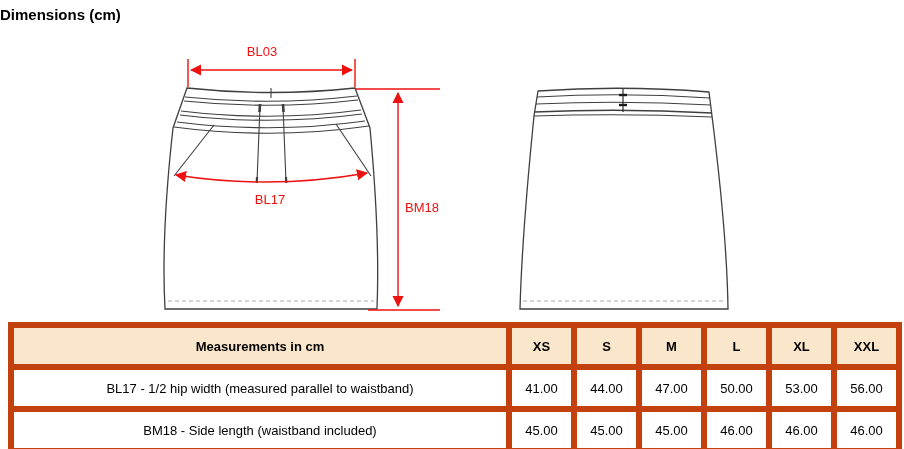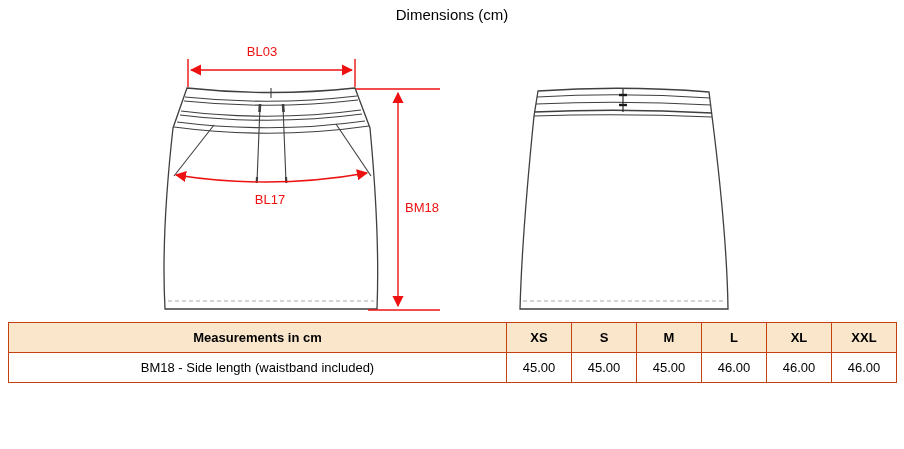--- a/index.html
+++ b/index.html
@@ -5,31 +5,31 @@
   * { margin: 0; padding: 0; box-sizing: border-box; }
   html, body {
     width: 904px; height: 449px;
     background: #ffffff;
     font-family: "Liberation Sans", sans-serif;
     overflow: hidden;
   }
   .page { position: relative; width: 904px; height: 449px; }
   .title {
     position: absolute; top: 6px; left: 0; width: 100%;
-    text-align: center; font-size: 15px; font-weight: normal; color: #000;
+    font-size: 15px; font-weight: bold; color: #000;
   }
   svg.sketch { position: absolute; top: 0; left: 0; }
   .sizetable {
     position: absolute; top: 322px; left: 8px; width: 888px;
     border-collapse: collapse; table-layout: fixed;
     font-size: 13px; color: #000;
   }
   .sizetable td, .sizetable th {
-    border: 1px solid #c2410c;
-    height: 30px; text-align: center; vertical-align: middle;
+    border: 6px solid #c2410c;
+    height: 42px; text-align: center; vertical-align: middle;
     padding: 0 4px; background: #ffffff;
   }
   .sizetable th { background: #fae6ca; font-weight: bold; }
   .col-label { width: 498px; }
   .col-size  { width: 65px; }
 </style>
 </head>
 <body>
 
 <div class="page">
@@ -129,20 +129,29 @@
       <tr>
         <th>Measurements in cm</th>
         <th>XS</th>
         <th>S</th>
         <th>M</th>
         <th>L</th>
         <th>XL</th>
         <th>XXL</th>
       </tr>
       <tr>
+        <td>BL17 - 1/2 hip width (measured parallel to waistband)</td>
+        <td>41.00</td>
+        <td>44.00</td>
+        <td>47.00</td>
+        <td>50.00</td>
+        <td>53.00</td>
+        <td>56.00</td>
+      </tr>
+      <tr>
         <td>BM18 - Side length (waistband included)</td>
         <td>45.00</td>
         <td>45.00</td>
         <td>45.00</td>
         <td>46.00</td>
         <td>46.00</td>
         <td>46.00</td>
       </tr>
     </tbody>
   </table>

